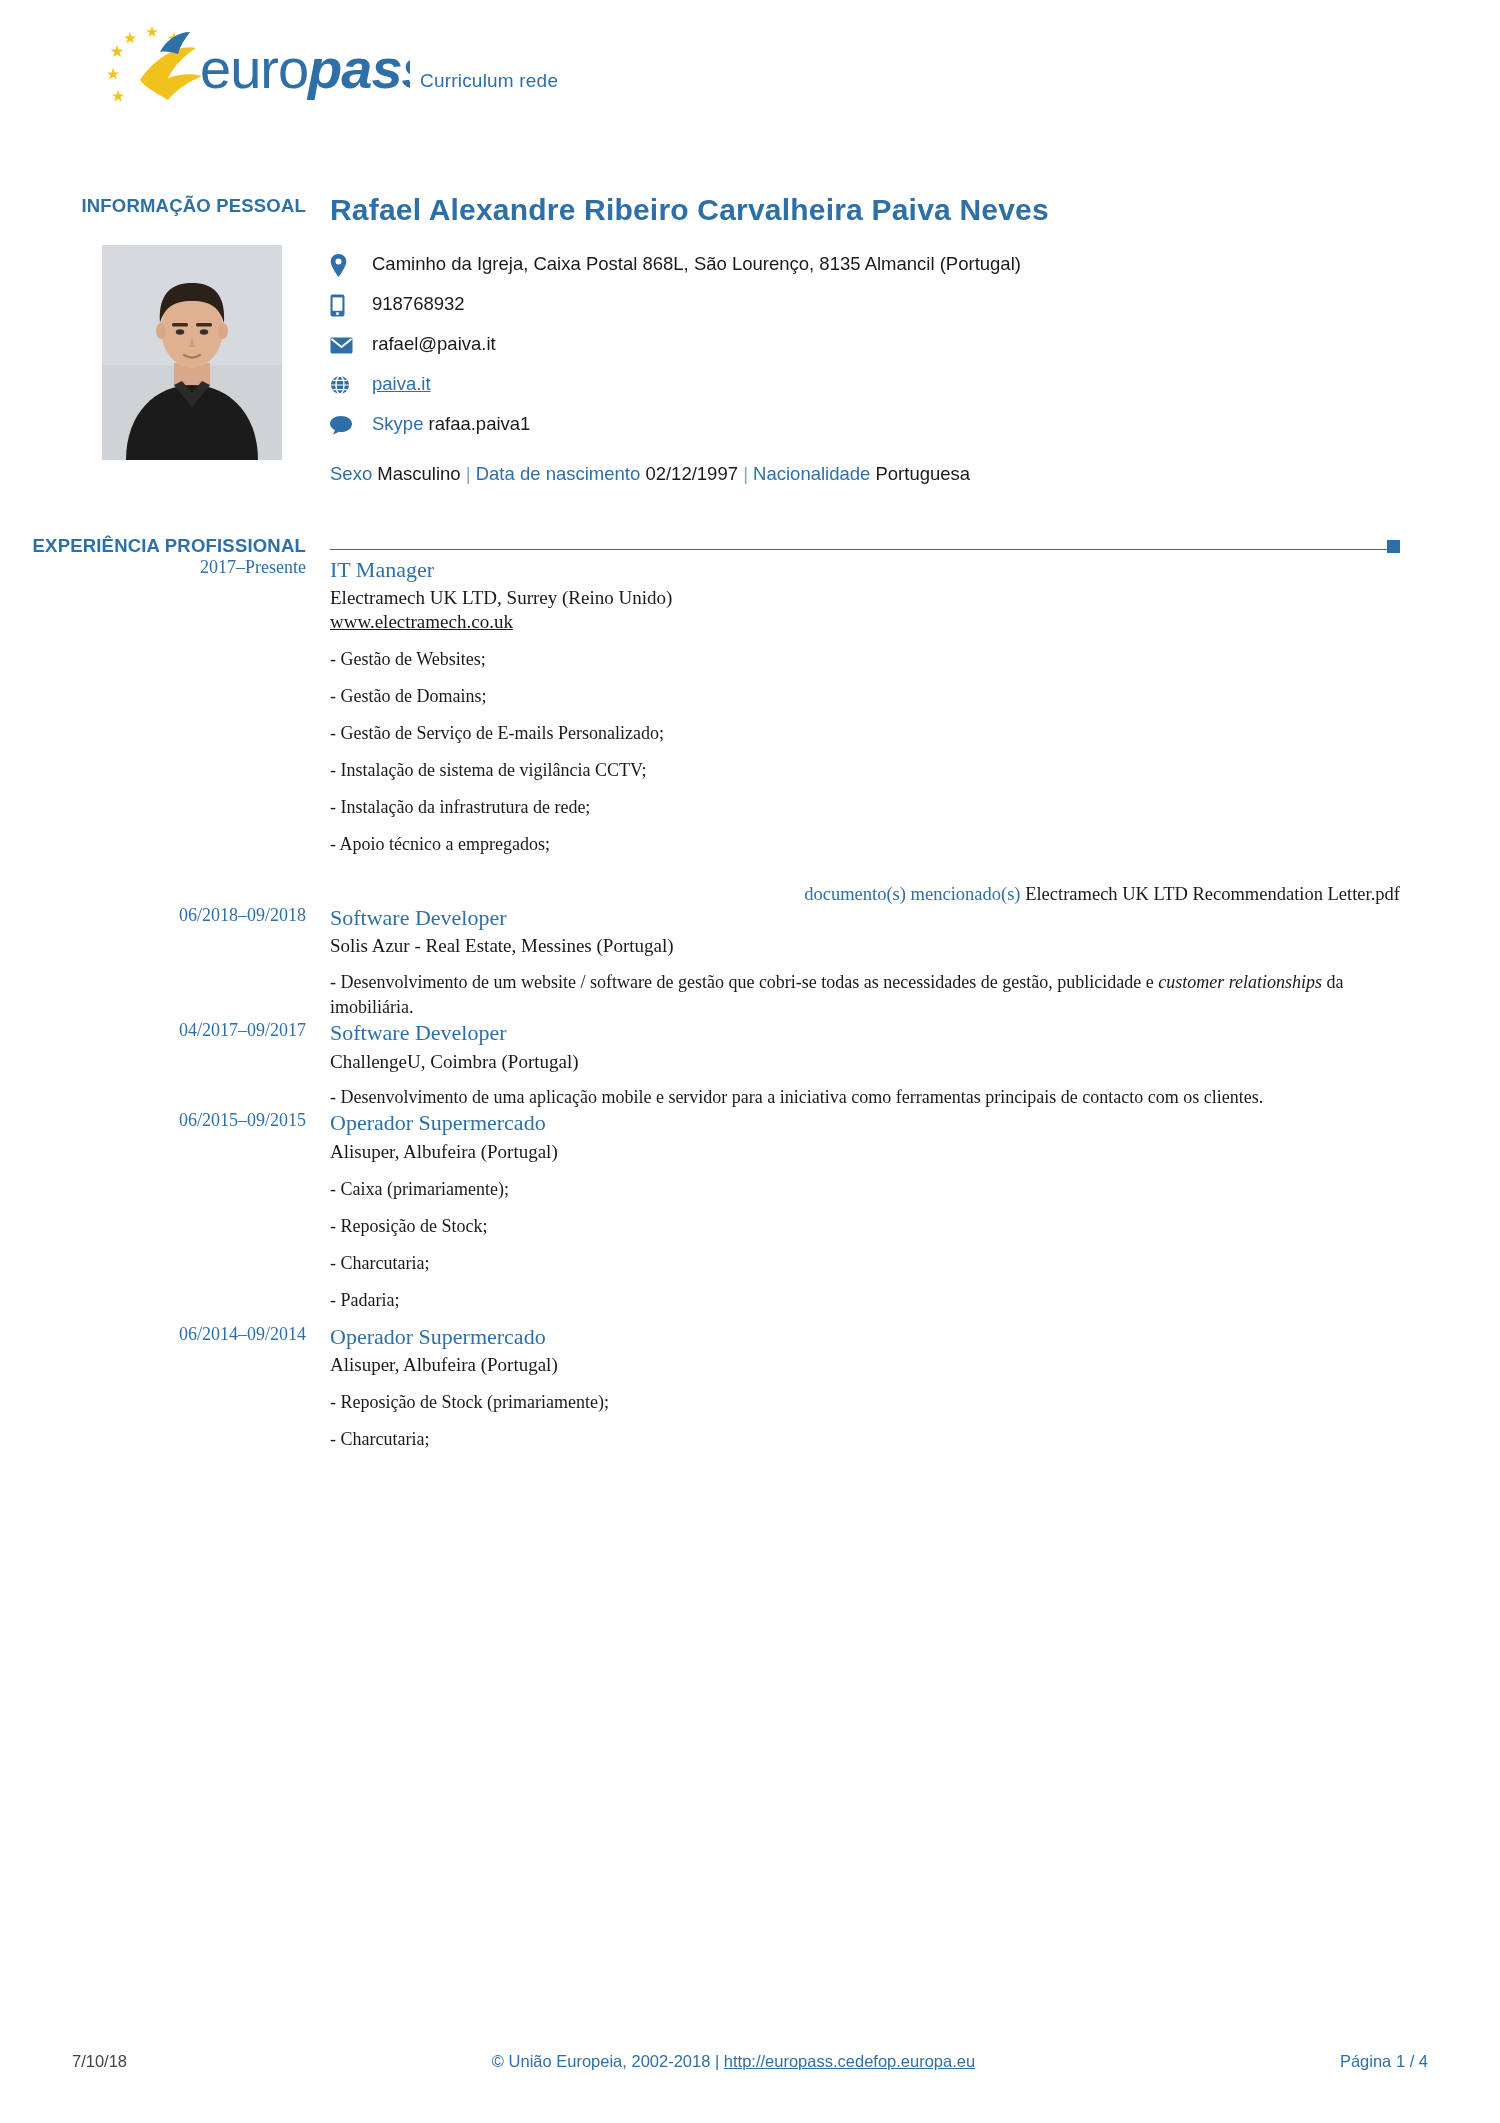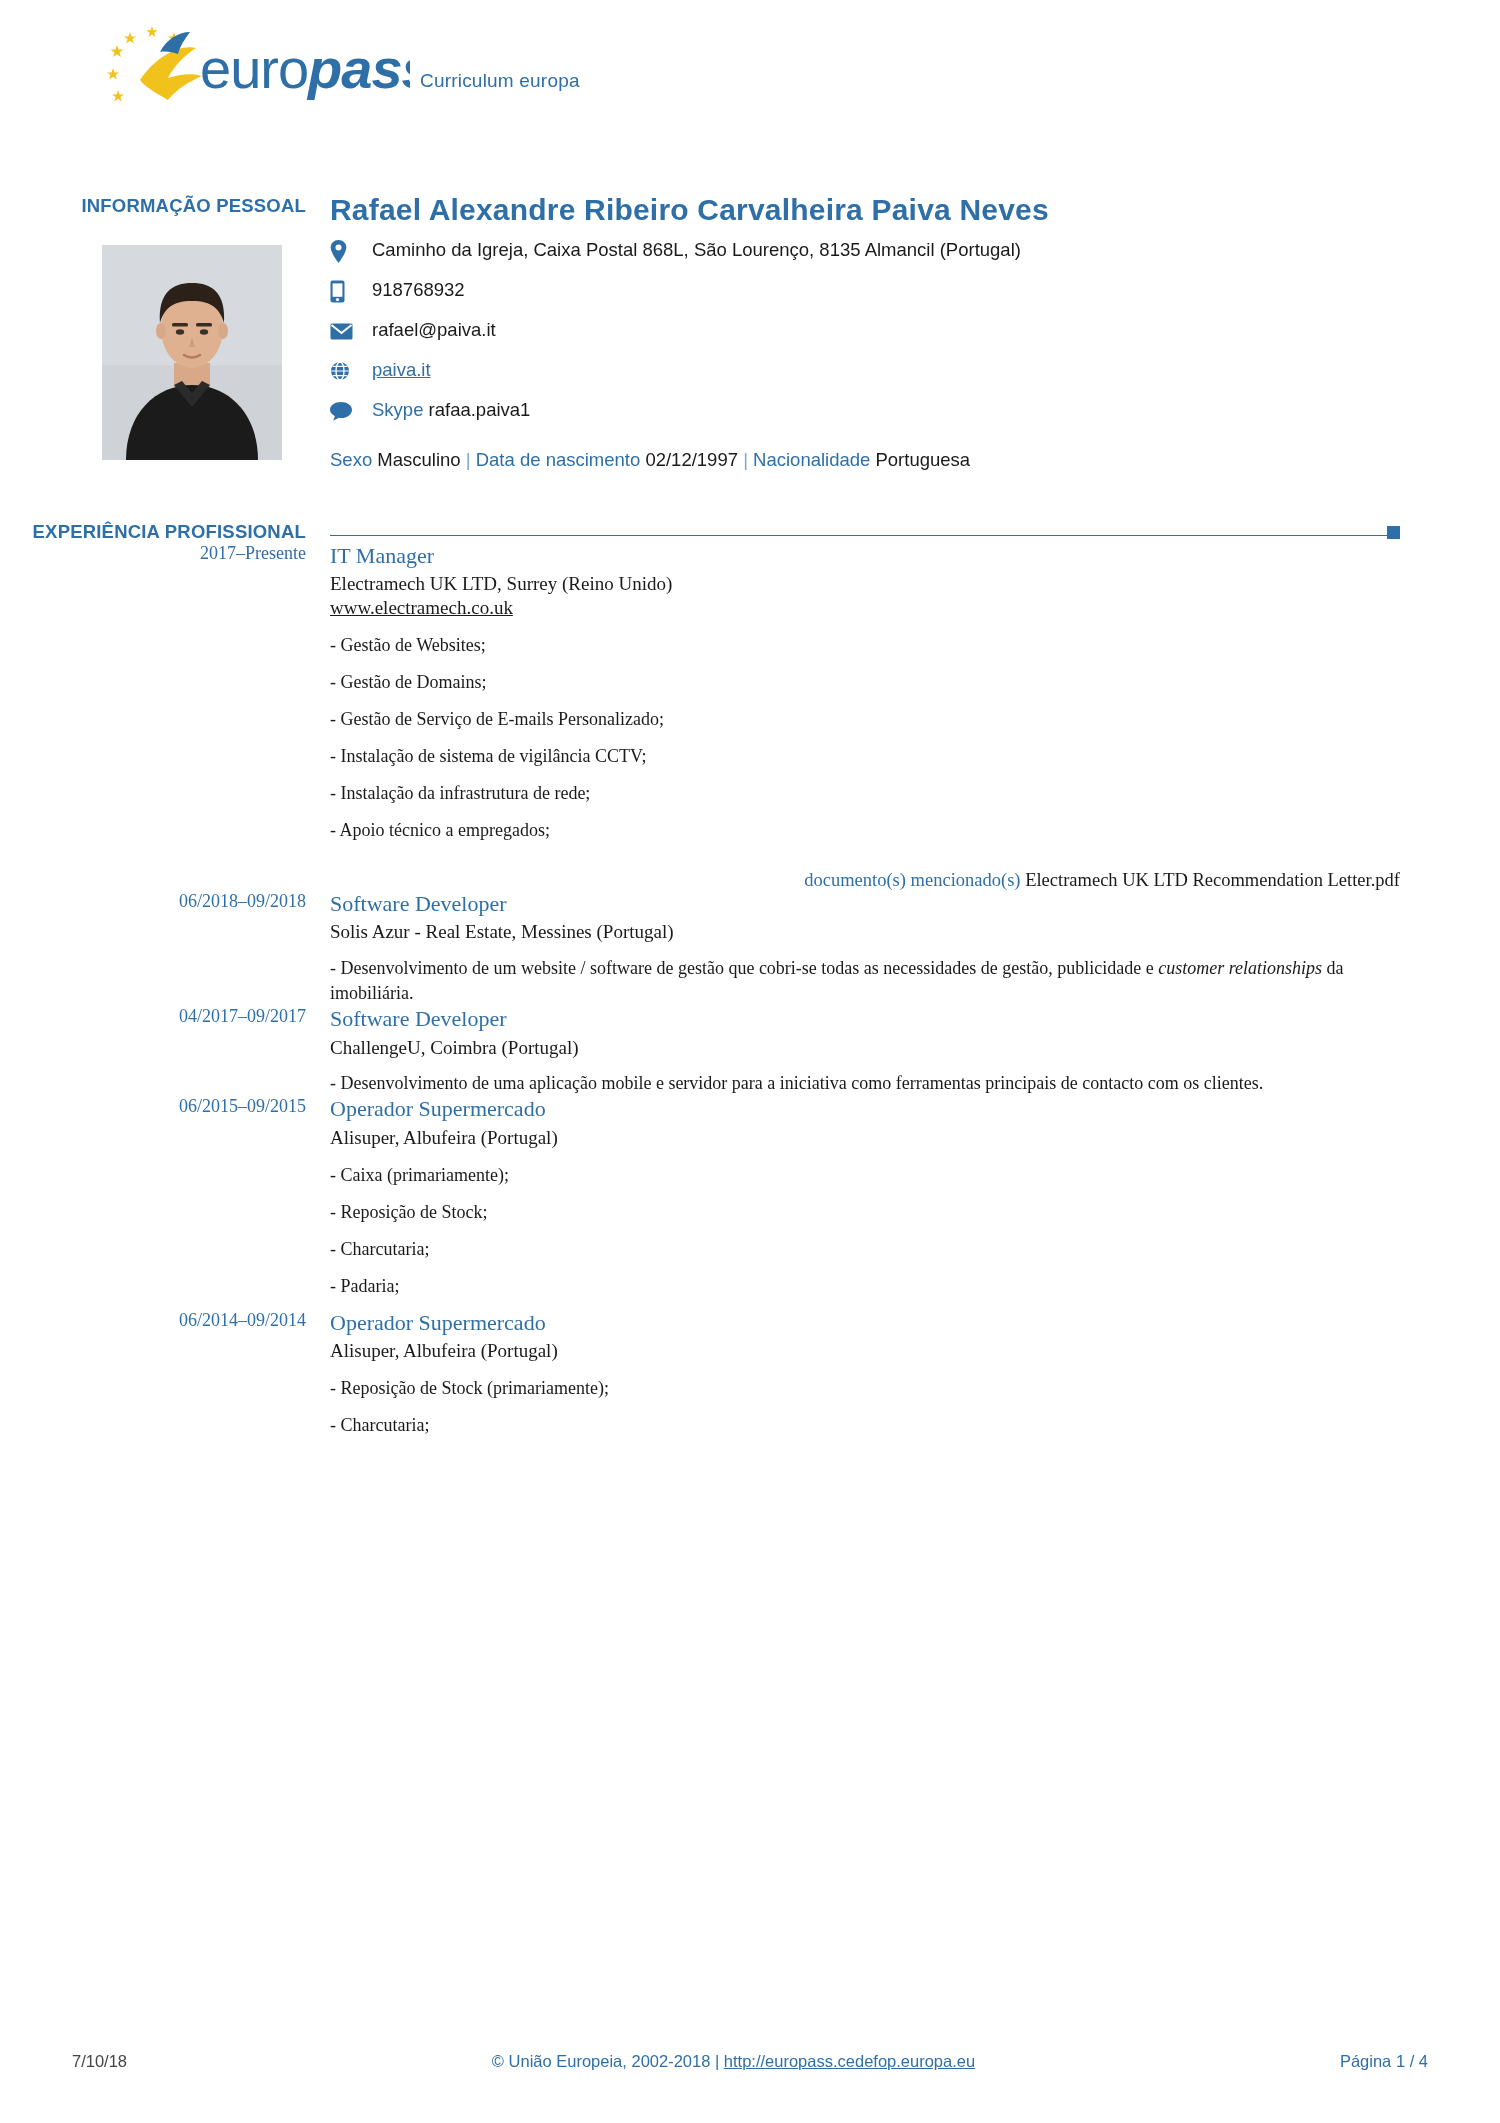--- a/index.html
+++ b/index.html
@@ -94,21 +94,21 @@
     padding-right: 24px;
   }
   .photo {
     width: 180px;
     height: 215px;
     background: #c9ccd1;
     position: relative;
     overflow: hidden;
   }
   .contact-list {
-    margin-top: 14px;
+    margin-top: 28px;
   }
   .contact-item {
     display: flex;
     align-items: flex-start;
     margin-bottom: 16px;
     font-size: 18.5px;
     color: #1a1a1a;
   }
   .contact-icon {
     flex: 0 0 42px;
@@ -234,21 +234,21 @@
         </g>
 
         <path d="M40 62 C55 40 78 26 96 30 C84 38 74 48 68 60 C80 56 92 55 102 58 C88 64 76 72 68 82 C58 76 46 70 40 62 Z" fill="#f2c21c"></path>
         <path d="M60 34 C66 22 78 14 90 14 C84 22 80 28 78 36 C72 34 66 33 60 34 Z" fill="#2f6fa8"></path>
 
         <text x="100" y="70" font-family="Liberation Sans, sans-serif" font-size="56" fill="#2f6fa8" letter-spacing="-1">
           <tspan>euro</tspan><tspan font-style="italic" font-weight="bold">pass</tspan>
         </text>
       </svg>
     </div>
-    <div class="cv-label">Curriculum europa</div>
+    <div class="cv-label">Curriculum rede</div>
   </div>
 
   <div class="row personal">
     <div class="gutter">
       <div class="section-label">INFORMAÇÃO PESSOAL</div>
       <div class="photo-wrap">
         <div class="photo">
           <svg width="180" height="215" viewBox="0 0 180 215" xmlns="http://www.w3.org/2000/svg">
             <rect width="180" height="215" fill="#cfd3d8"></rect>
             <rect y="0" width="180" height="120" fill="#d6d9dd"></rect>

